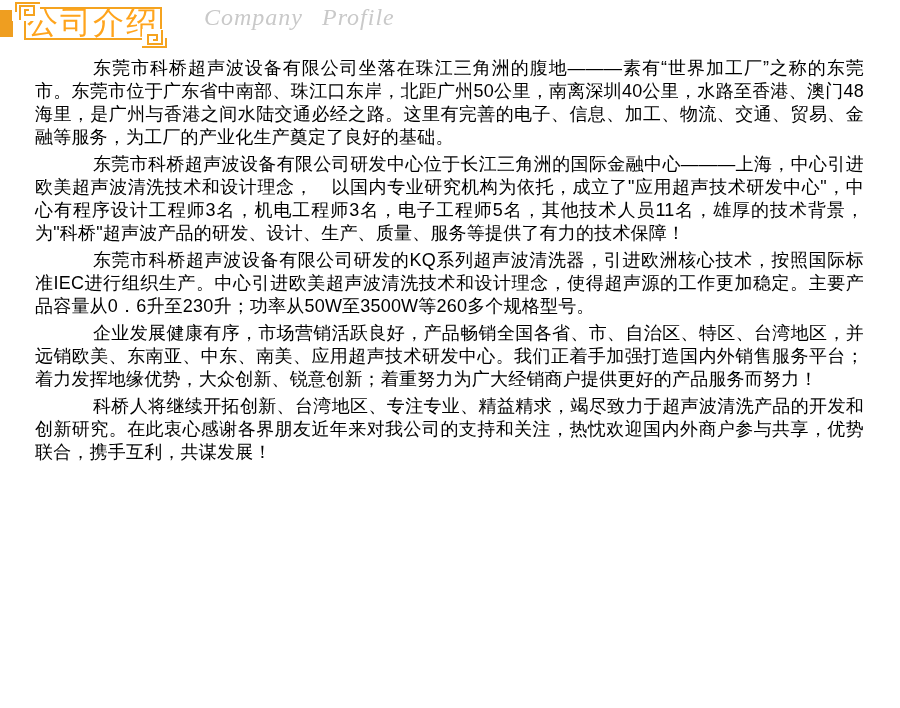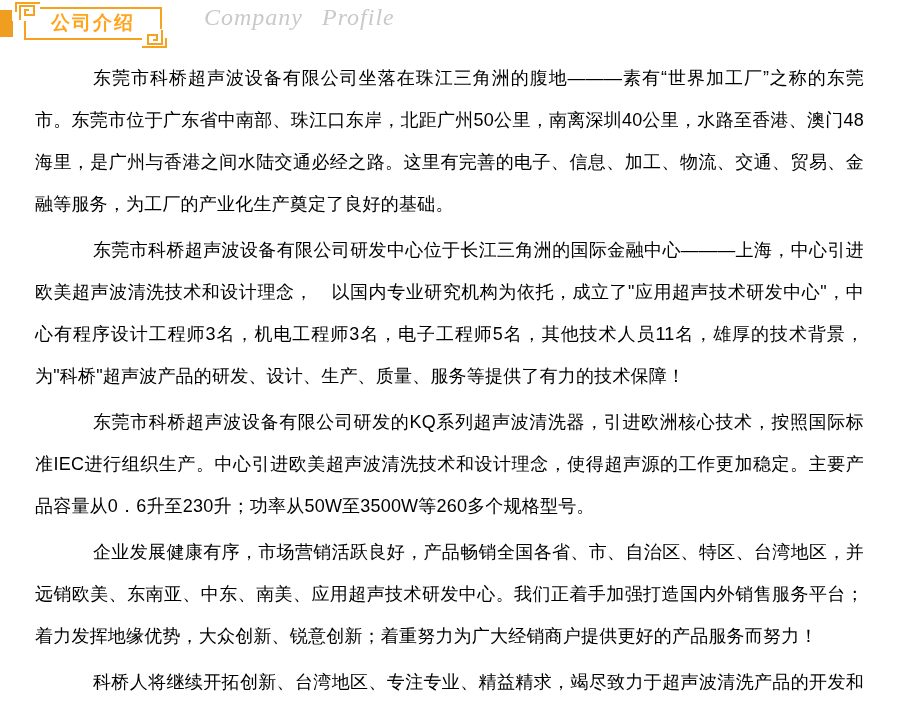--- a/index.html
+++ b/index.html
@@ -23,21 +23,21 @@
   .sq{
     position:absolute;left:0;top:10px;width:13px;height:27px;
     background:var(--accent-square);
   }
   .frame{
     position:absolute;left:24px;top:7px;width:138px;height:33px;
     border:2px solid var(--accent-orange);
     display:flex;align-items:center;justify-content:center;
   }
   .title-cn{
-    font-size:19px;font-weight:bold;letter-spacing:2px;
+    font-size:31px;font-weight:normal;letter-spacing:2px;
     color:var(--accent-orange-bright);
     padding-bottom:2px;white-space:nowrap;
   }
   .orn{
     position:absolute;width:28px;height:21px;background:#ffffff;
     color:var(--accent-orange);line-height:0;
   }
   .orn svg{display:block;width:28px;height:21px;}
   .orn-tl{left:12px;top:0;}
   .orn-br{left:142px;top:29px;transform:rotate(180deg);}
@@ -46,21 +46,21 @@
     font-family:"Liberation Serif","DejaVu Serif",serif;
     font-style:italic;font-size:24px;letter-spacing:1px;
     word-spacing:12px;color:var(--title-en-gray);white-space:nowrap;
   }
 
   
   .content{
     padding:7px 36px 0 35px;
   }
   .para{
-    font-size:18px;line-height:42px;
+    font-size:18px;line-height:23px;
     text-align:justify;text-justify:inter-ideograph;
     text-indent:58px;letter-spacing:0.2px;
     margin:0 0 4px 0;color:var(--body-text);
   }
 </style>
 </head>
 <body>
 
 <div class="page">
 

